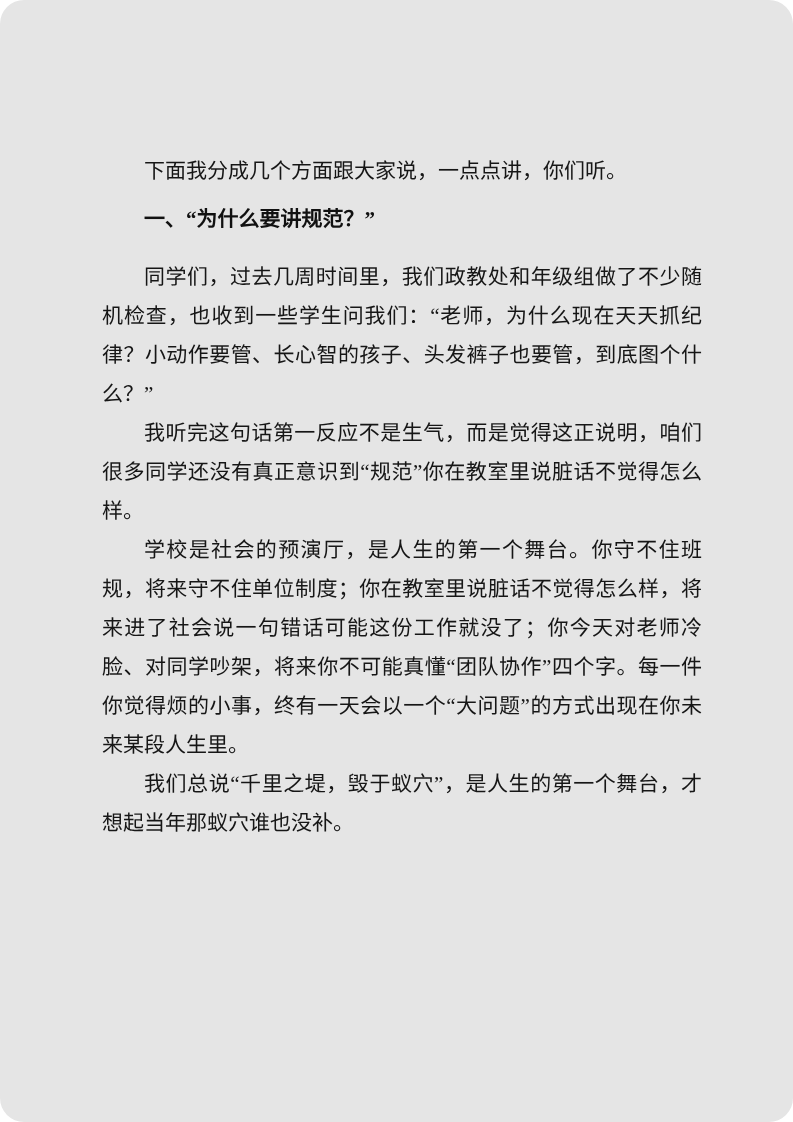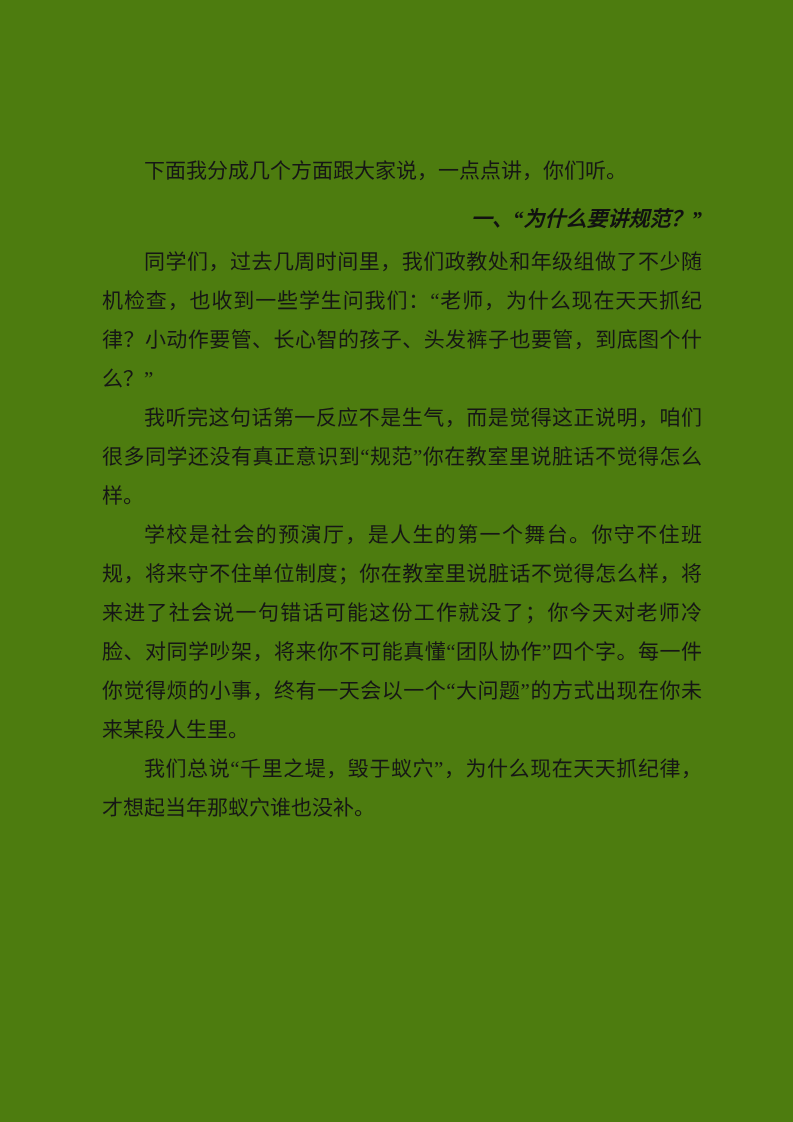--- a/index.html
+++ b/index.html
@@ -5,57 +5,57 @@
   html, body {
     margin: 0;
     padding: 0;
     background: #ffffff;
   }
   .page {
     position: relative;
     width: 793px;
     height: 1122px;
     margin: 0 auto;
-    background: #4d7c0f;
+    background: #e5e5e5;
     box-sizing: border-box;
     padding: 152px 91px 0 102px;
     overflow: hidden;
     font-family: "Liberation Serif", "DejaVu Serif", serif;
     font-size: 21px;
     line-height: 39px;
     color: #161616;
+    border-radius: 24px;
   }
   .body-text {
     margin: 0;
     text-indent: 2em;
     text-align: justify;
     text-justify: inter-ideograph;
     font-weight: 400;
     word-break: break-all;
   }
   .heading {
-    margin: 9px 0 4px 0;
+    margin: 9px 0 19px 0;
     text-indent: 2em;
-    text-align: right;
+    text-align: left;
     font-size: 21px;
     line-height: 39px;
     font-weight: 700;
     color: #111111;
-    font-style: italic;
   }
 </style>
 </head>
 <body>
 
 <div class="page">
   <p class="body-text">下面我分成几个方面跟大家说，一点点讲，你们听。</p>
 
   <h2 class="heading">一、“为什么要讲规范？”</h2>
 
   <p class="body-text">同学们，过去几周时间里，我们政教处和年级组做了不少随机检查，也收到一些学生问我们：“老师，为什么现在天天抓纪律？小动作要管、长心智的孩子、头发裤子也要管，到底图个什么？”</p>
 
   <p class="body-text">我听完这句话第一反应不是生气，而是觉得这正说明，咱们很多同学还没有真正意识到“规范”你在教室里说脏话不觉得怎么样。</p>
 
 
   <p class="body-text">学校是社会的预演厅，是人生的第一个舞台。你守不住班规，将来守不住单位制度；你在教室里说脏话不觉得怎么样，将来进了社会说一句错话可能这份工作就没了；你今天对老师冷脸、对同学吵架，将来你不可能真懂“团队协作”四个字。每一件你觉得烦的小事，终有一天会以一个“大问题”的方式出现在你未来某段人生里。</p>
 
-  <p class="body-text">我们总说“千里之堤，毁于蚁穴”，为什么现在天天抓纪律，才想起当年那蚁穴谁也没补。</p>
+  <p class="body-text">我们总说“千里之堤，毁于蚁穴”，是人生的第一个舞台，才想起当年那蚁穴谁也没补。</p>
 </div>
 
 </body></html>

